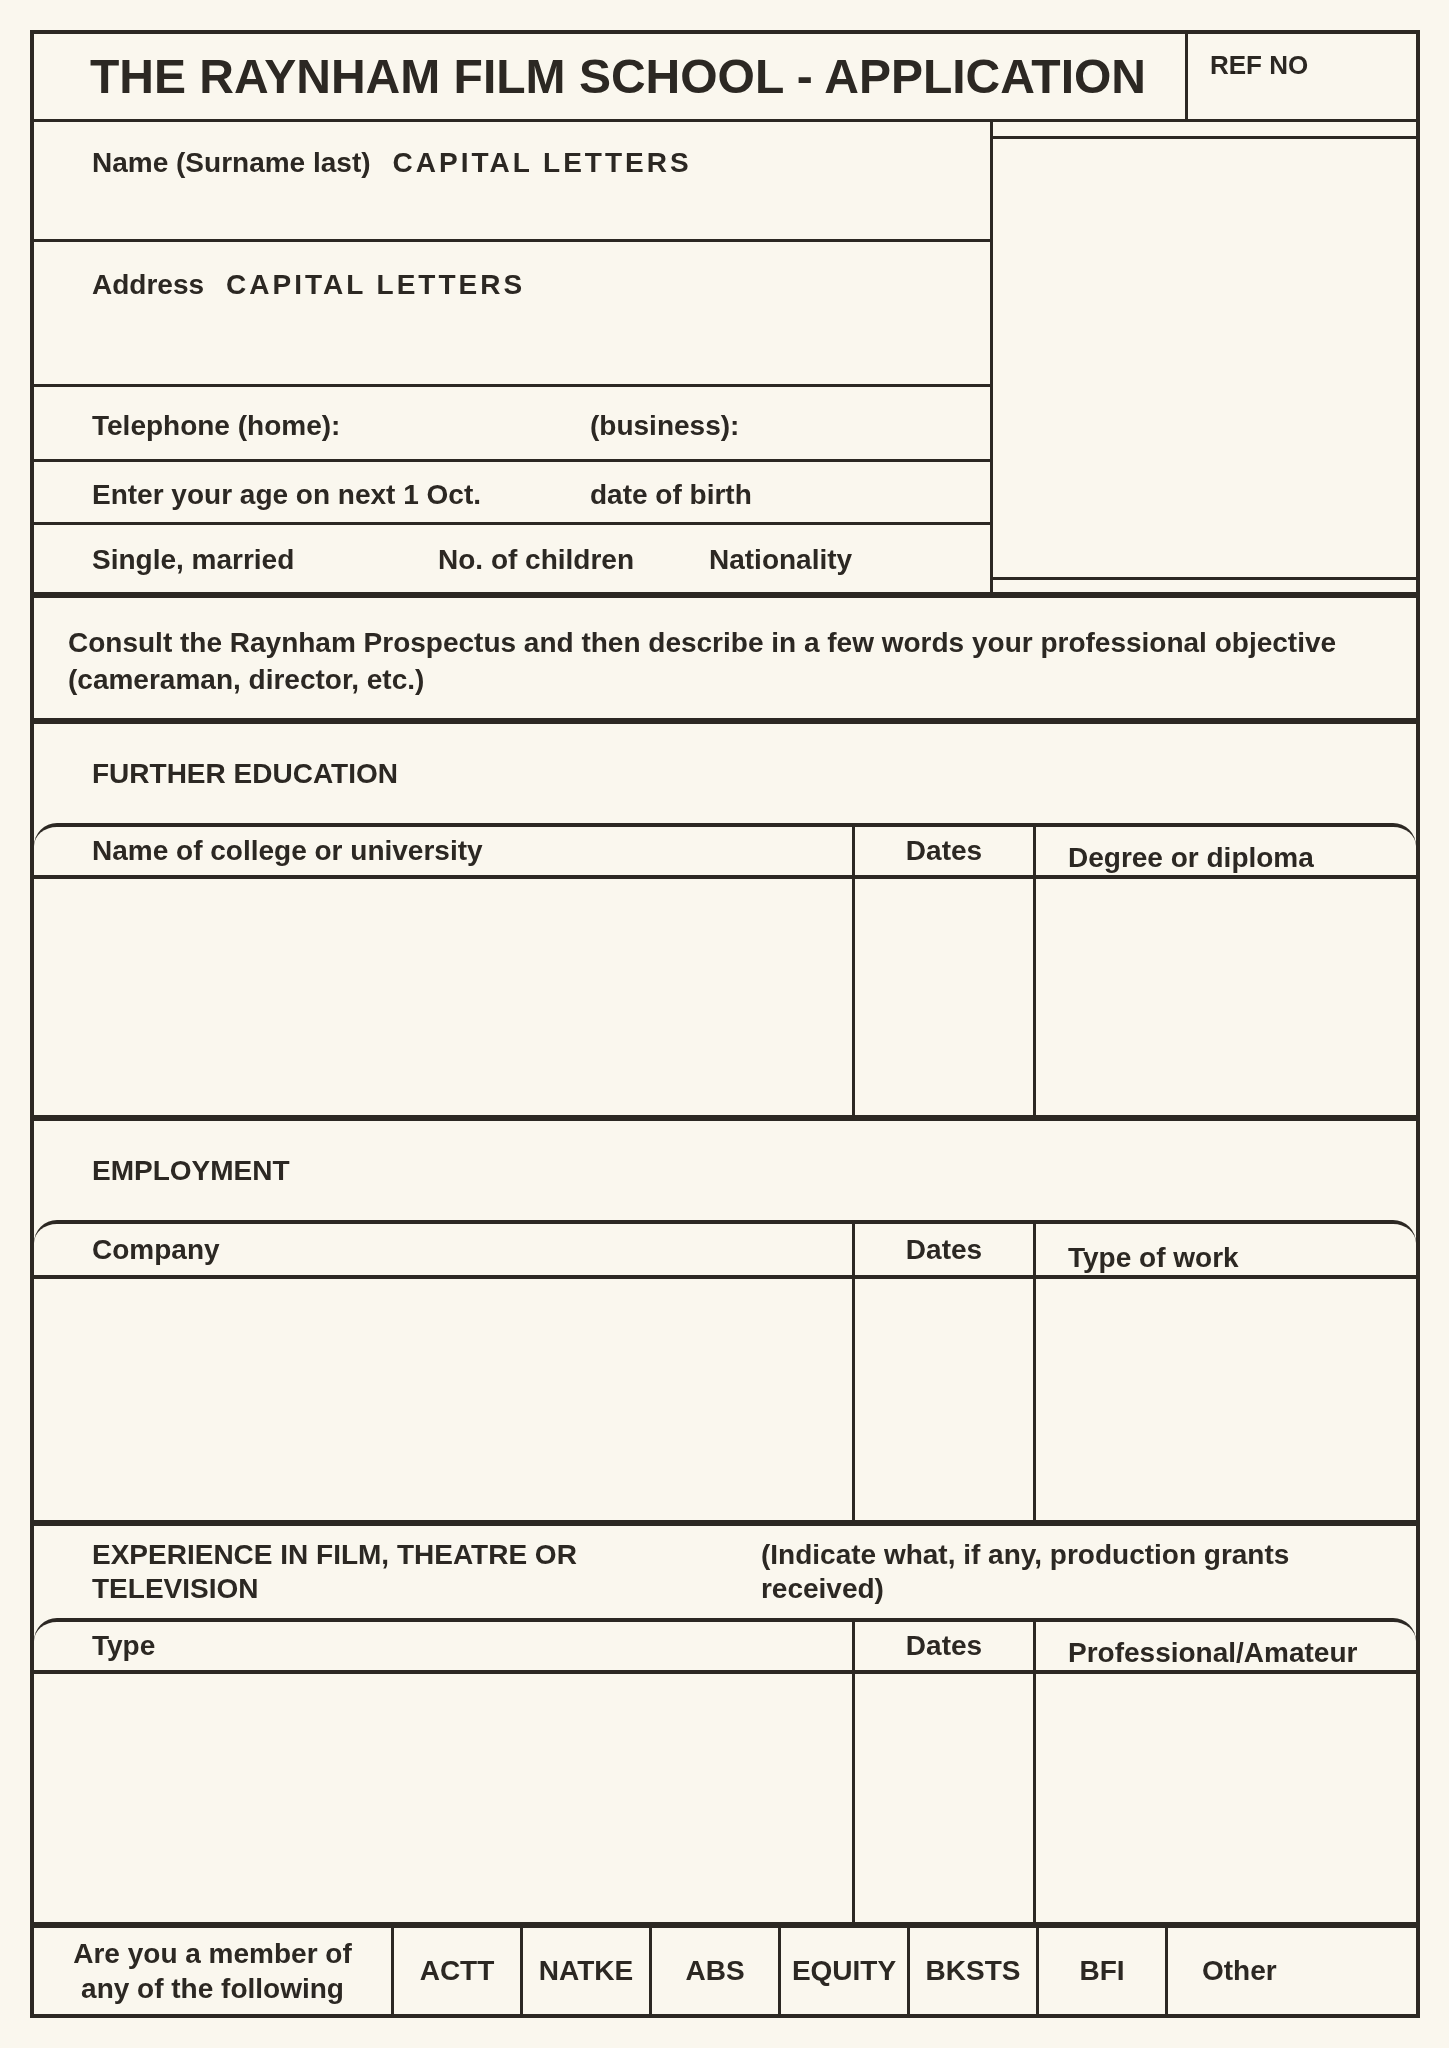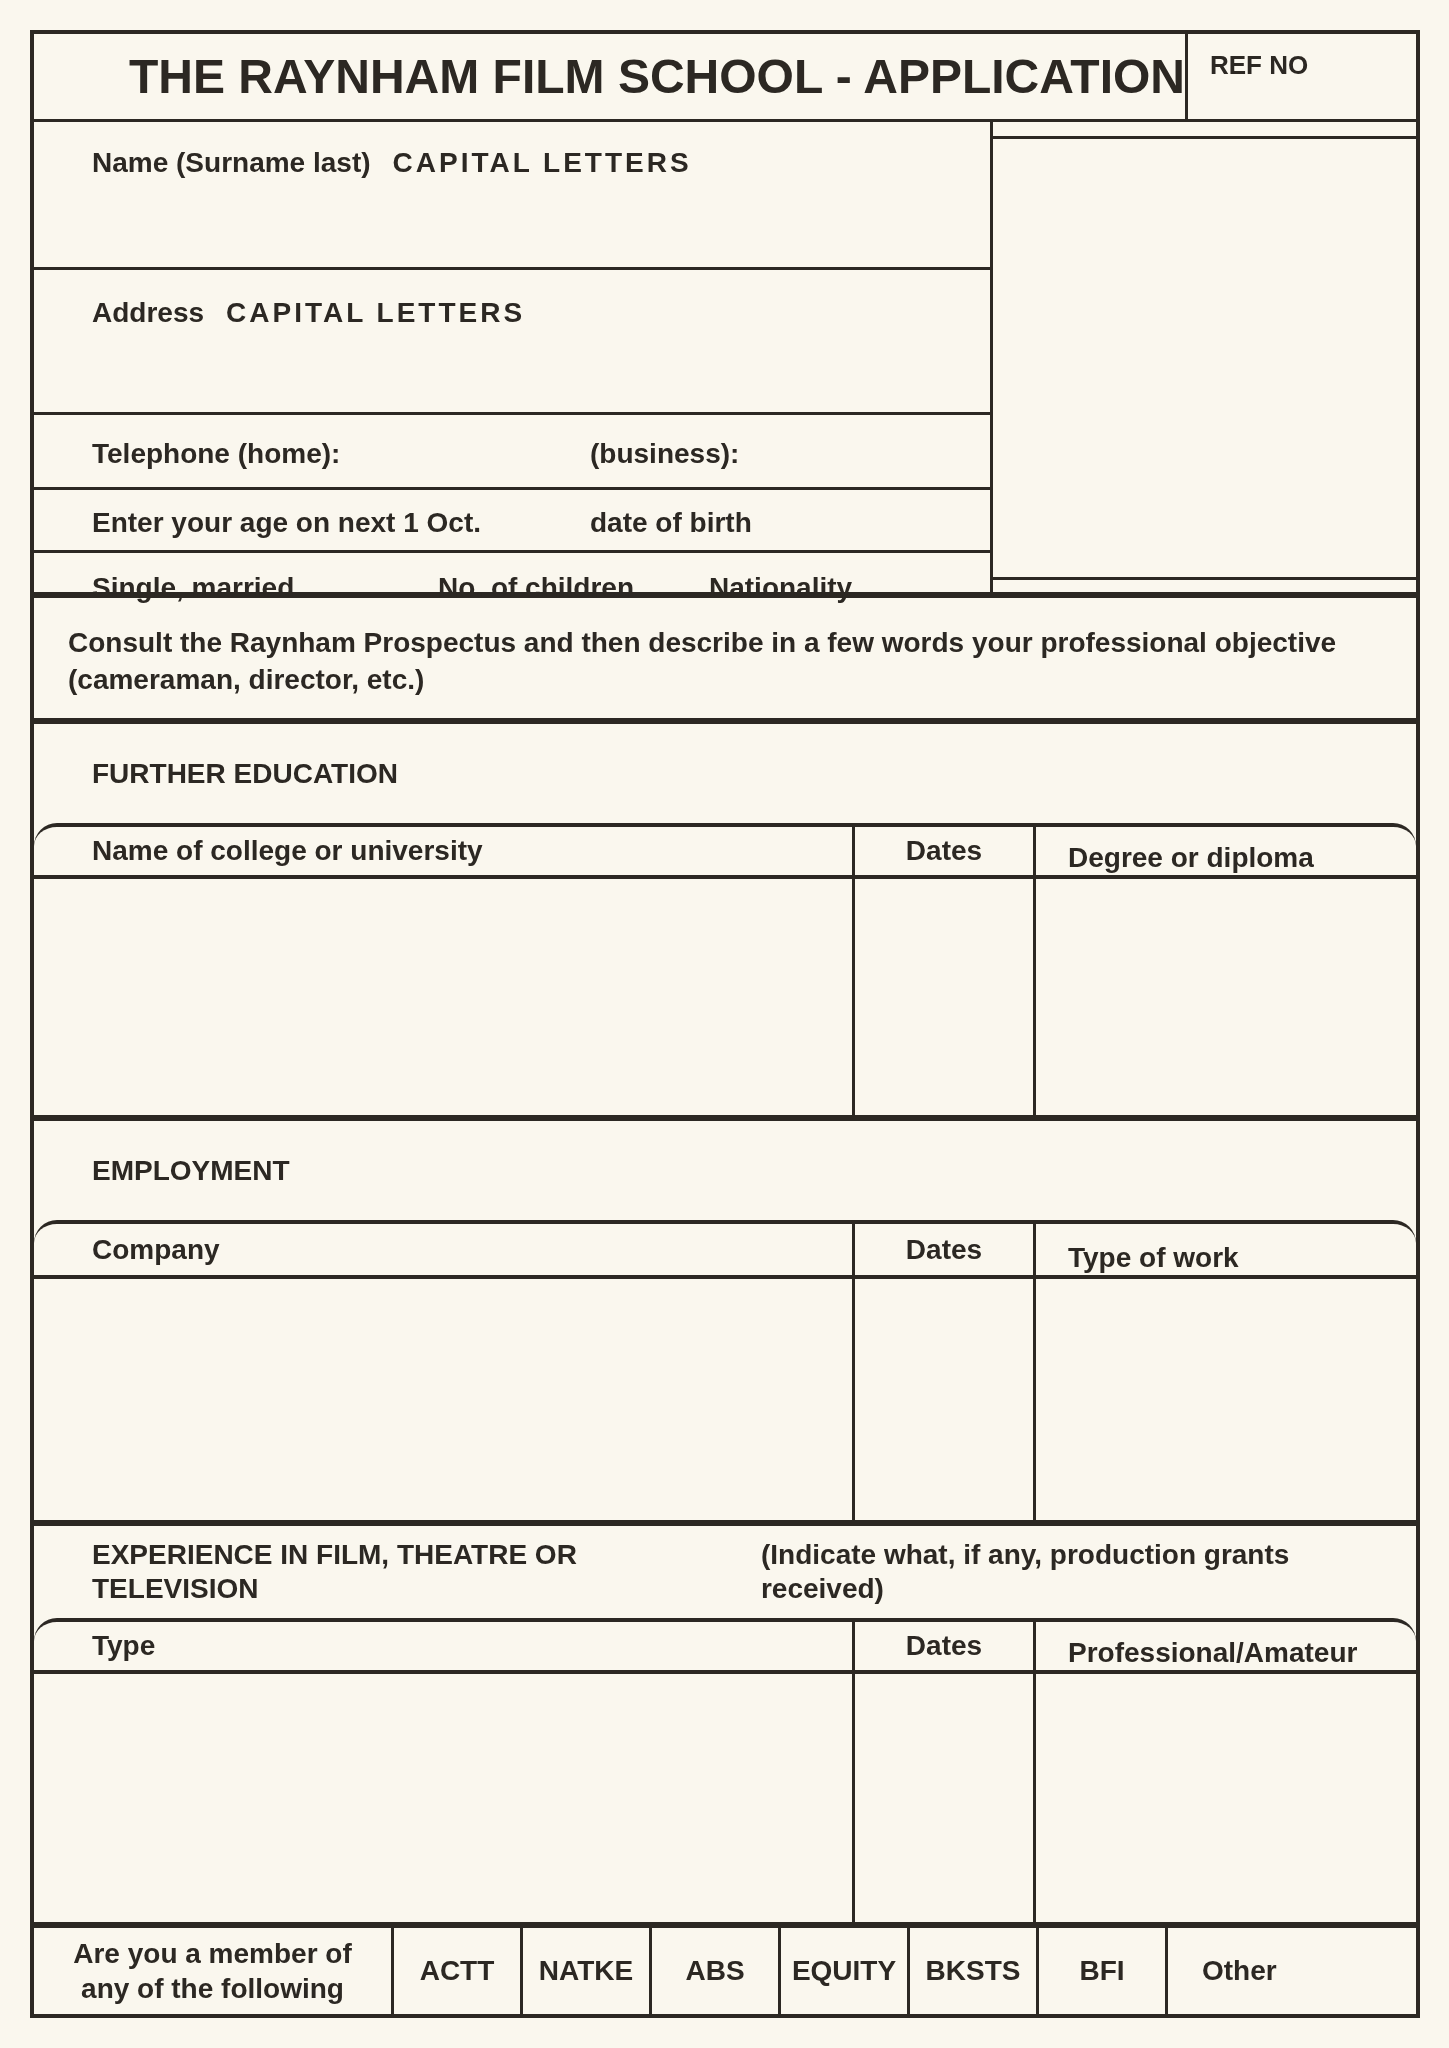--- a/index.html
+++ b/index.html
@@ -19,31 +19,31 @@
   .form{
     position:absolute;left:30px;top:30px;width:1390px;height:1988px;
     border:4px solid var(--ink);
     display:flex;flex-direction:column;
   }
   .lbl{font-size:28px;line-height:1.2;}
   .caps{letter-spacing:3px;font-size:28px;}
 
   
   .row-title{height:88px;display:flex;border-bottom:3px solid var(--ink);flex:none;}
-  .title-cell{width:1154px;border-right:3px solid var(--ink);display:flex;align-items:center;padding-left:56px;justify-content:flex-end;}
+  .title-cell{width:1154px;border-right:3px solid var(--ink);display:flex;align-items:center;padding-left:56px;}
   .title-text{font-size:48px;letter-spacing:0px;white-space:nowrap;}
   .ref-cell{flex:1;padding:16px 0 0 22px;}
   .ref-text{font-size:26px;}
 
   
   .personal{height:470px;display:flex;flex:none;}
   .personal-left{width:959px;border-right:3px solid var(--ink);display:flex;flex-direction:column;}
   .p-row{position:relative;padding-left:58px;flex:none;}
   .p-row.bline{border-bottom:3px solid var(--ink);}
-  .r-name{height:148px;padding-top:24px;}
+  .r-name{height:120px;padding-top:24px;}
   .r-address{height:145px;padding-top:26px;}
   .r-tel{height:75px;padding-top:22px;}
   .r-age{height:63px;padding-top:16px;}
   .r-single{height:67px;padding-top:18px;}
   .abs{position:absolute;}
   .gap22{display:inline-block;width:22px;}
   .personal-right{flex:1;padding:14px 0 0 0;}
   .photo-box{width:100%;height:444px;border-top:3px solid var(--ink);border-bottom:3px solid var(--ink);}
 
   

